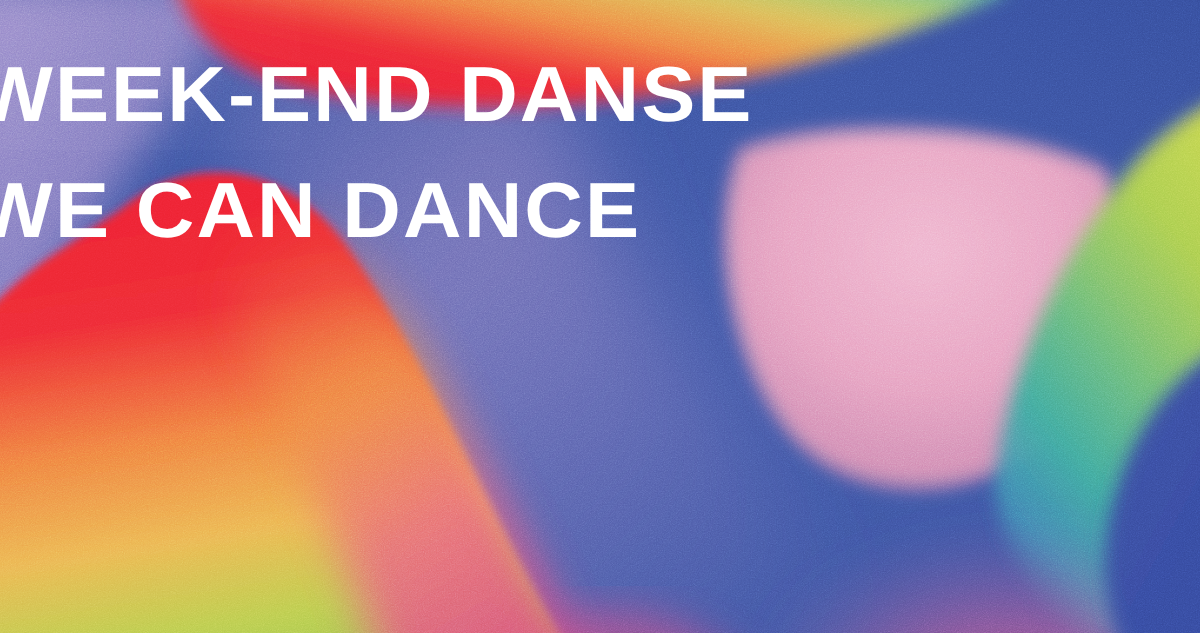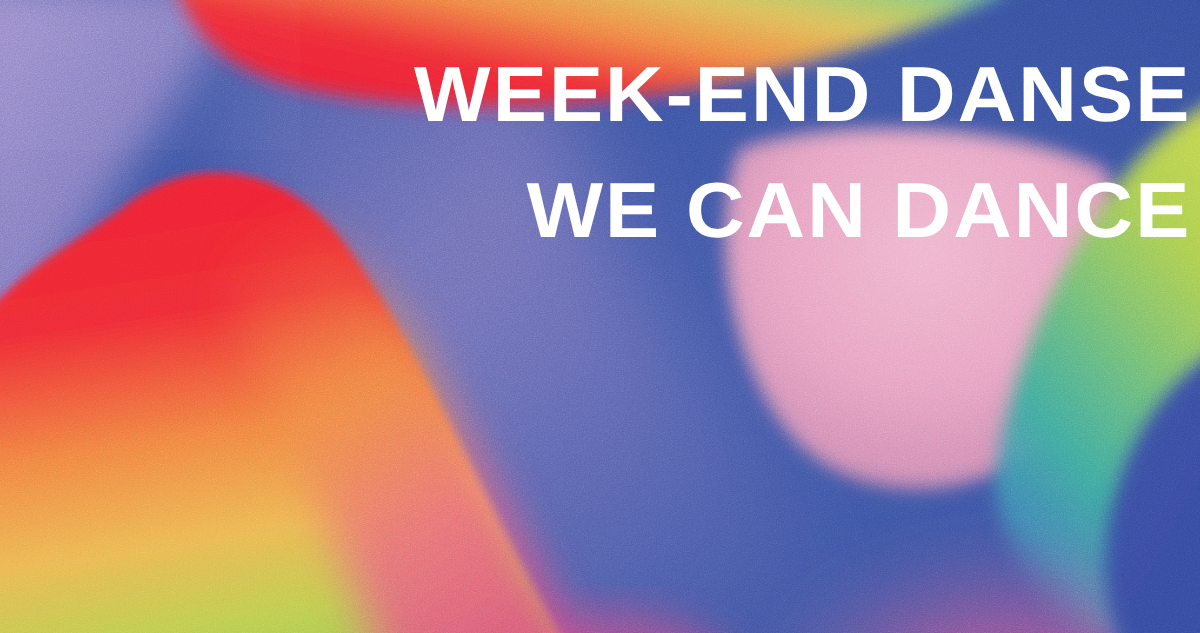--- a/index.html
+++ b/index.html
@@ -45,22 +45,22 @@
     mix-blend-mode: soft-light;
   }
 
   
   .headline {
     position: absolute;
     left: 0;
     right: 0;
     top: 52px;
     z-index: 6;
-    text-align: right;
-    padding-right: 32px;
+    text-align: left;
+    padding-right: 14px;
     pointer-events: none;
   }
   .headline-line {
     display: block;
     color: #ffffff;
     font-family: "Liberation Sans", sans-serif;
     font-weight: 700;
     font-size: 78px;
     line-height: 1.08;
     letter-spacing: 2.0px;

